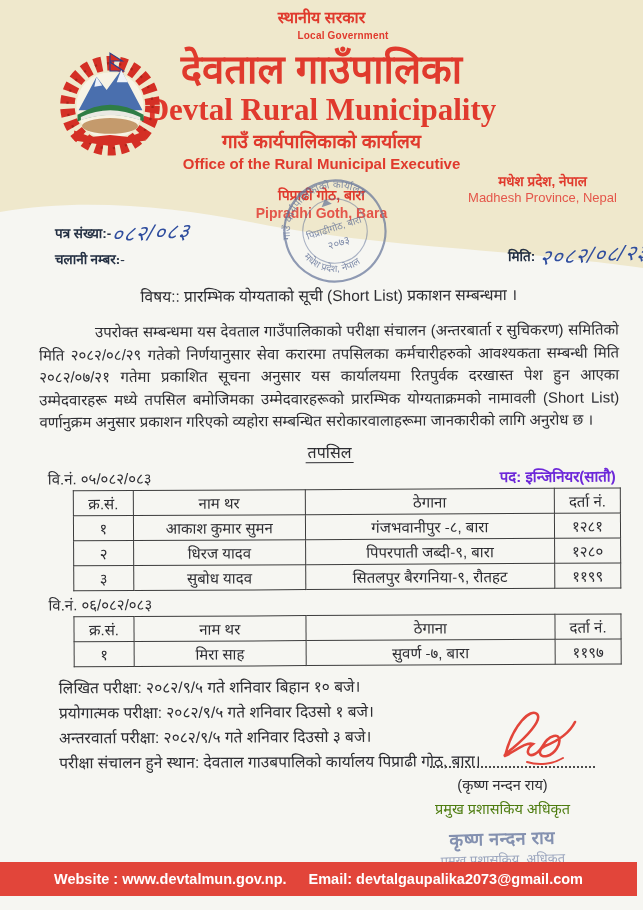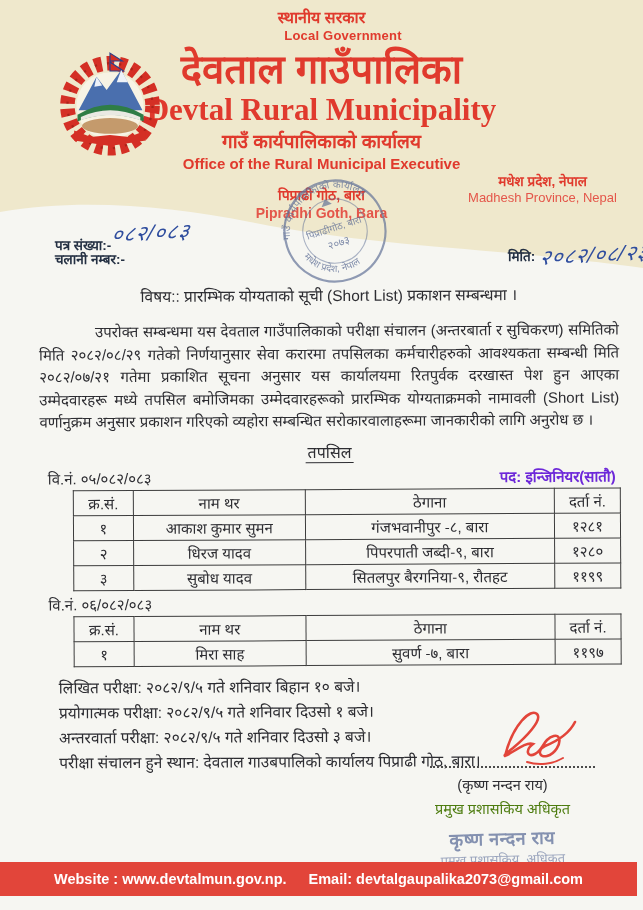--- a/index.html
+++ b/index.html
@@ -10,39 +10,39 @@
     background:#f6f6f2; overflow:hidden;
     box-shadow: inset 14px 0 6px -8px #b9b9b5, inset 0 10px 6px -6px #c2c2be, inset -6px 0 4px -4px #e8e8e4;
   }
   .cream-band { position:absolute; top:0; left:0; width:643px; height:272px; background:#efe8cc; }
   .wave-svg { position:absolute; top:192px; left:0; width:643px; height:82px; z-index:1; }
   .paper-lower { position:absolute; top:272px; left:0; width:643px; height:638px; background:#f6f6f2; }
 
   
   .letterhead { position:absolute; top:8px; left:0; width:643px; text-align:center; z-index:2; color:#e03a2d; }
   .lh-small-np { font-size:16px; font-weight:bold; line-height:20px; }
-  .lh-small-en { font-size:13px; font-weight:bold; line-height:16px; letter-spacing:.2px;padding-left:43px; }
+  .lh-small-en { font-size:10px; font-weight:bold; line-height:16px; letter-spacing:.2px;padding-left:43px; }
   .lh-muni-np { font-size:40px; font-weight:bold; line-height:46px; margin-top:2px; }
   .lh-muni-en { font-family:"Liberation Serif", serif; font-size:31px; font-weight:bold; line-height:36px; }
   .lh-office-np { font-size:19px; font-weight:bold; line-height:24px; margin-top:2px; }
   .lh-office-en { font-size:15px; font-weight:bold; line-height:20px; }
   .lh-addr-np { font-size:14px; font-weight:bold; line-height:18px; margin-top:12px; }
   .lh-addr-en { font-size:14px; font-weight:bold; line-height:18px; color:#e4564a; }
   .emblem-wrap { position:absolute; top:52px; left:52px; width:116px; height:112px; z-index:3; }
   .province { position:absolute; top:173px; left:455px; width:175px; text-align:center; z-index:2; color:#e03a2d; }
   .prov-np { font-size:13.5px; font-weight:bold; line-height:17px; }
   .prov-en { font-size:13px; line-height:16px; color:#e4564a; }
 
   
   .round-stamp { position:absolute; top:172px; left:276px; width:118px; height:118px; z-index:4; opacity:.85; }
 
   
   .meta-label { position:absolute; z-index:3; font-size:13.5px; font-weight:bold; color:#243043; }
-  .ref-label { top:224px; left:55px;margin-top:12px; }
-  .chalani-label { top:250px; left:55px; }
+  .ref-label { top:224px; left:55px; }
+  .chalani-label { top:250px; left:55px;font-family:Liberation Serif, serif; }
   .date-label { top:247px; left:508px; }
   .handwrite { position:absolute; z-index:3; color:#2f4d9e; font-size:21px; font-style:italic; transform:rotate(-3deg) skewX(-10deg); letter-spacing:1px; }
   .ref-value { top:218px; left:112px; }
   .date-value { top:240px; left:540px; }
 
   
   .content { position:absolute; top:284px; left:40px; width:580px; z-index:3; color:#2d2d32; transform:rotate(-0.3deg); }
   .subject { text-align:center; font-size:15.5px; margin-bottom:14px; }
   .body-par { font-size:15px; line-height:22.5px; text-align:justify; text-indent:56px; }
   .tapsil { text-align:center; margin-top:8px; margin-bottom:4px; }

